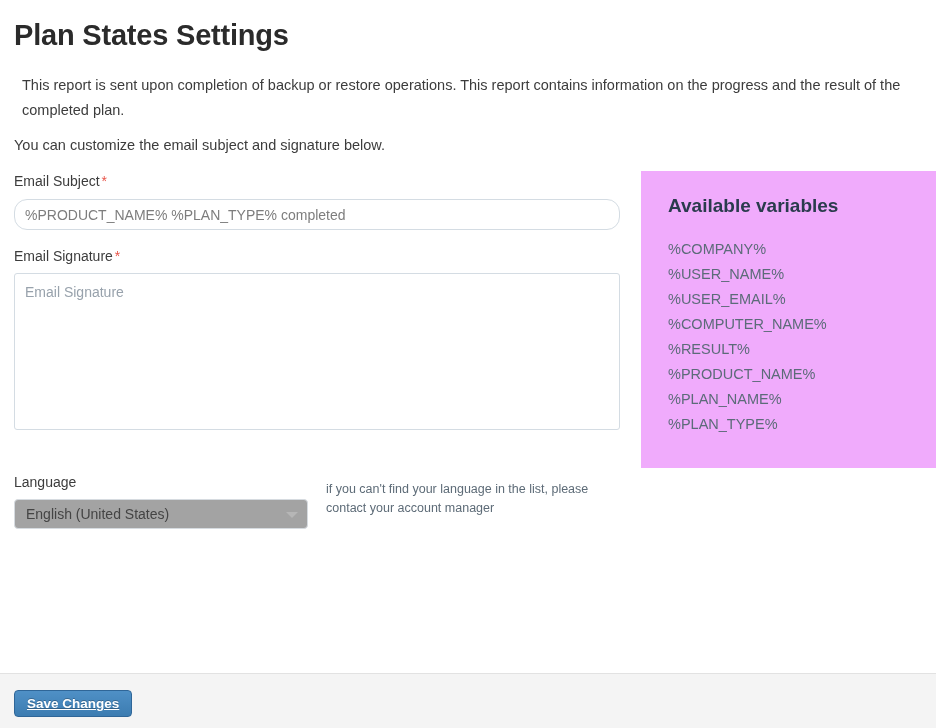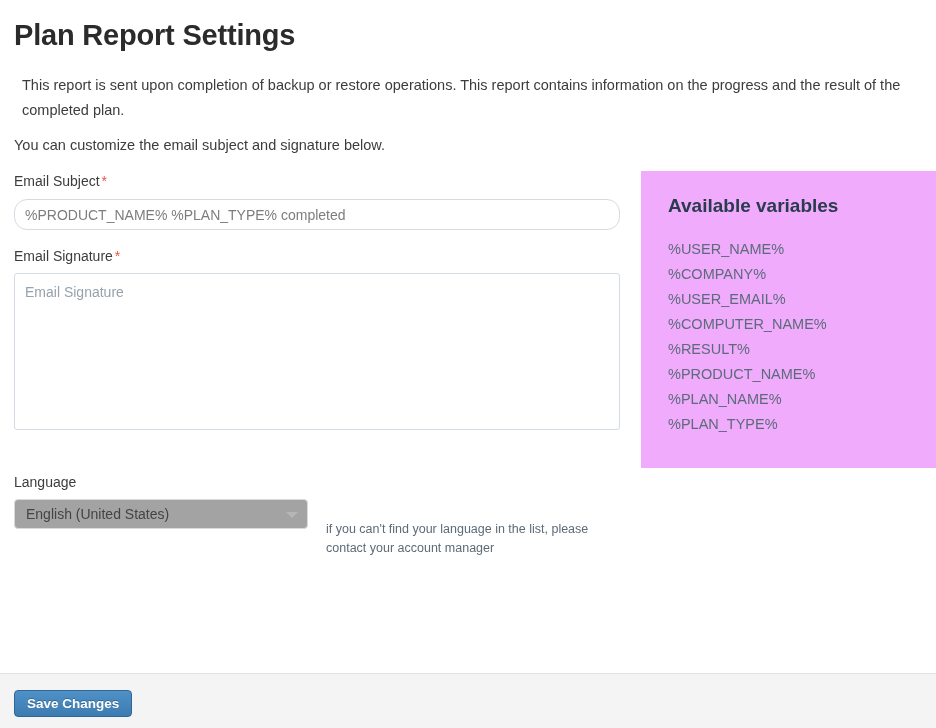--- a/index.html
+++ b/index.html
@@ -141,21 +141,21 @@
     width: 0;
     height: 0;
     border-left: 6px solid transparent;
     border-right: 6px solid transparent;
     border-top: 6px solid #b6b6b6;
   }
 
   .lang-hint {
     position: absolute;
     left: 326px;
-    top: 520px;
+    top: 480px;
     width: 296px;
     font-size: 12.5px;
     line-height: 19px;
     color: #5d6b77;
   }
 
   
   .var-panel {
     position: absolute;
     left: 641px;
@@ -211,28 +211,29 @@
     font-family: "Liberation Sans", sans-serif;
     font-size: 13.5px;
     font-weight: bold;
     color: #ffffff;
     background: linear-gradient(to bottom, #4f90c6 0%, #3c7cb1 100%);
     border: 1px solid #2f6698;
     border-radius: 4px;
     cursor: pointer;
     text-shadow: 0 -1px 0 rgba(0,0,0,0.25);
     white-space: nowrap;
+    text-decoration: underline;
   }
 </style>
 </head>
 <body>
 
 <div class="page">
 
-  <h1 class="page-title">Plan Report Settings</h1>
+  <h1 class="page-title">Plan States Settings</h1>
 
   <p class="intro-para p1">This report is sent upon completion of backup or restore operations. This report contains information on the progress and the result of the completed plan.</p>
   <p class="intro-para p2">You can customize the email subject and signature below.</p>
 
   <div class="form-col">
 
     <div class="field-label label-subject">
       <span>Email Subject</span><span class="req-star">*</span>
     </div>
     <input class="text-input" type="text" value="%PRODUCT_NAME% %PLAN_TYPE% completed" style="">
@@ -249,22 +250,22 @@
       <span class="select-arrow"></span>
     </div>
 
     <div class="lang-hint">if you can't find your language in the list, please contact your account manager</div>
 
   </div>
 
   <div class="var-panel">
     <div class="var-panel-title">Available variables</div>
     <ul class="var-list">
+      <li>%COMPANY%</li>
       <li>%USER_NAME%</li>
-      <li>%COMPANY%</li>
       <li>%USER_EMAIL%</li>
       <li>%COMPUTER_NAME%</li>
       <li>%RESULT%</li>
       <li>%PRODUCT_NAME%</li>
       <li>%PLAN_NAME%</li>
       <li>%PLAN_TYPE%</li>
     </ul>
   </div>
 
 </div>

